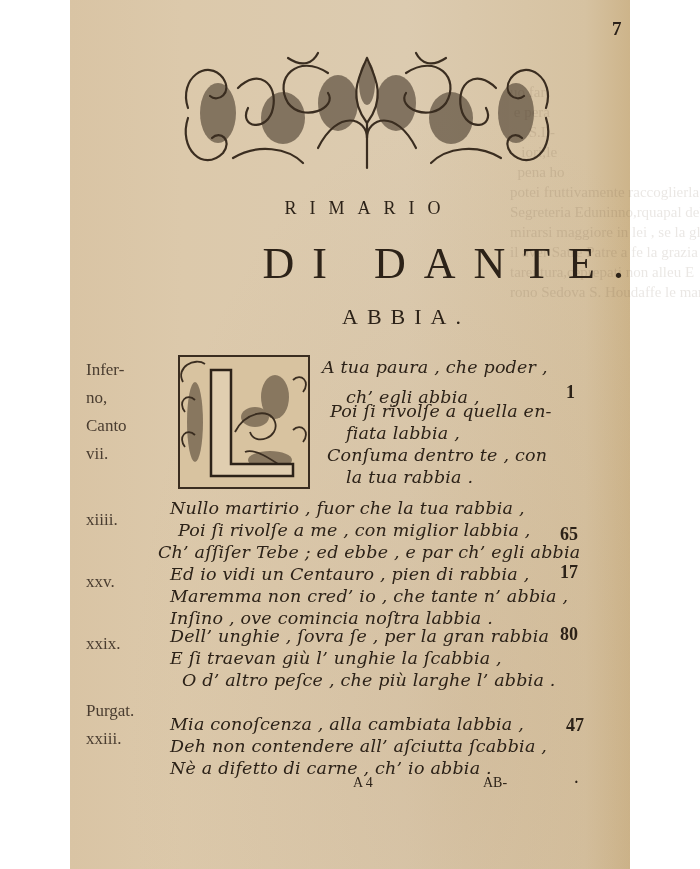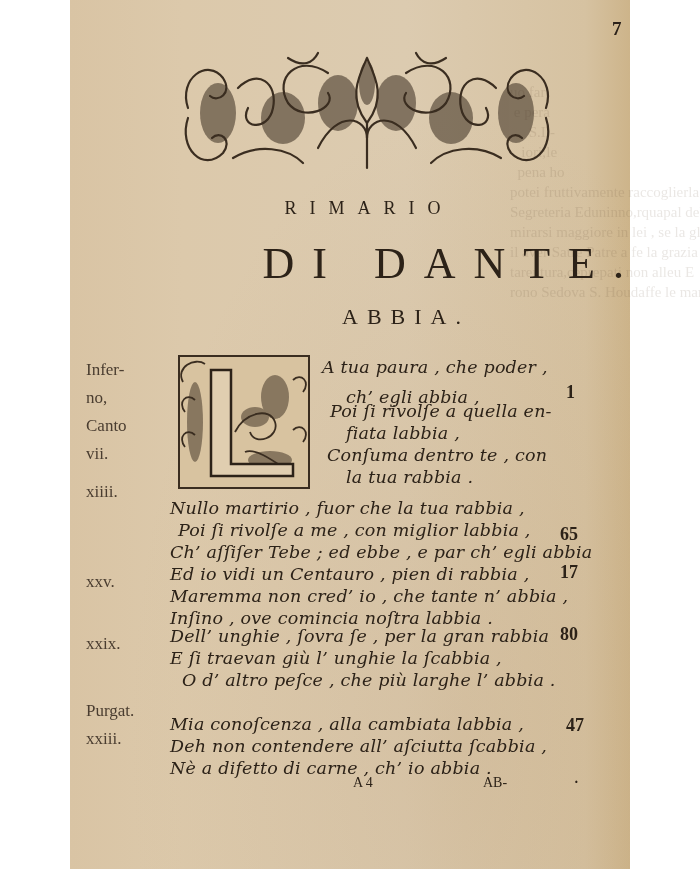--- a/index.html
+++ b/index.html
@@ -130,24 +130,24 @@
   </svg>
 
   <div class="verse" style="left:252px;top:356px;">A tua paura , che poder ,</div>
   <div class="verse" style="left:276px;top:378px;margin-top:8px;">ch’ egli abbia ,</div>
   <div class="verse" style="left:260px;top:400px;">Poi ſi rivolſe a quella en-</div>
   <div class="verse" style="left:276px;top:422px;">fiata labbia ,</div>
   <div class="verse" style="left:257px;top:444px;">Conſuma dentro te , con</div>
   <div class="verse" style="left:276px;top:466px;">la tua rabbia .</div>
   <div class="vnum" style="left:496px;top:382px;">1</div>
 
-  <div class="margin-note" style="top:478px;text-align:right;">xiiii.</div>
+  <div class="margin-note" style="top:506px;text-align:right;">xiiii.</div>
   <div class="verse" style="left:100px;top:497px;">Nullo martirio , fuor che la tua rabbia ,</div>
   <div class="verse" style="left:108px;top:519px;">Poi ſi rivolſe a me , con miglior labbia ,</div>
-  <div class="verse" style="left:100px;top:541px;text-align:center;">Ch’ aſſiſer Tebe ; ed ebbe , e par ch’ egli abbia</div>
+  <div class="verse" style="left:88px;top:541px;text-align:center;">Ch’ aſſiſer Tebe ; ed ebbe , e par ch’ egli abbia</div>
   <div class="vnum" style="left:490px;top:524px;">65</div>
 
   <div class="margin-note" style="top:568px;">xxv.</div>
   <div class="verse" style="left:100px;top:563px;">Ed io vidi un Centauro , pien di rabbia ,</div>
   <div class="verse" style="left:100px;top:585px;">Maremma non cred’ io , che tante n’ abbia ,</div>
   <div class="verse" style="left:100px;top:607px;">Inſino , ove comincia noſtra labbia .</div>
   <div class="vnum" style="left:490px;top:562px;">17</div>
 
   <div class="margin-note" style="top:630px;">xxix.</div>
   <div class="verse" style="left:100px;top:625px;">Dell’ unghie , ſovra ſe , per la gran rabbia</div>

